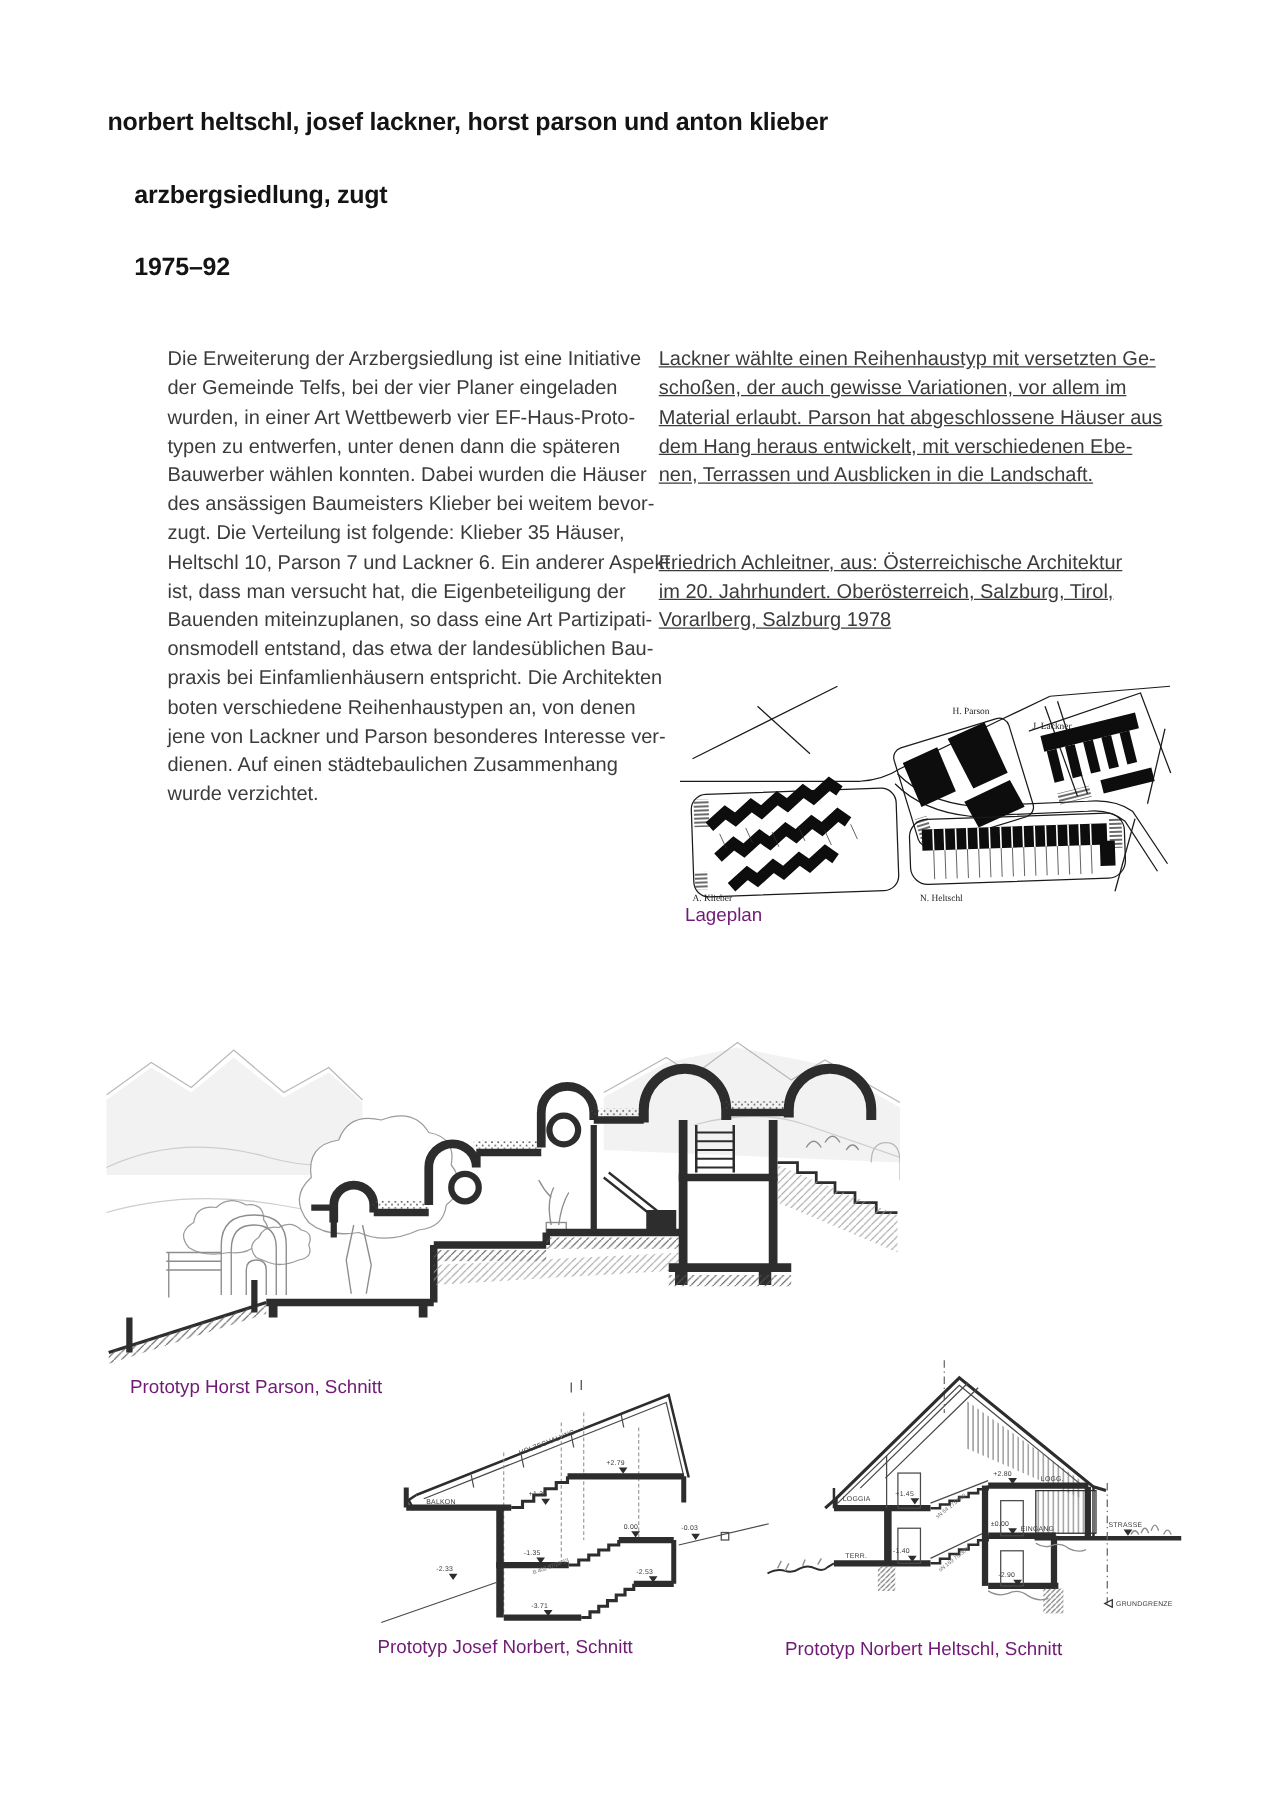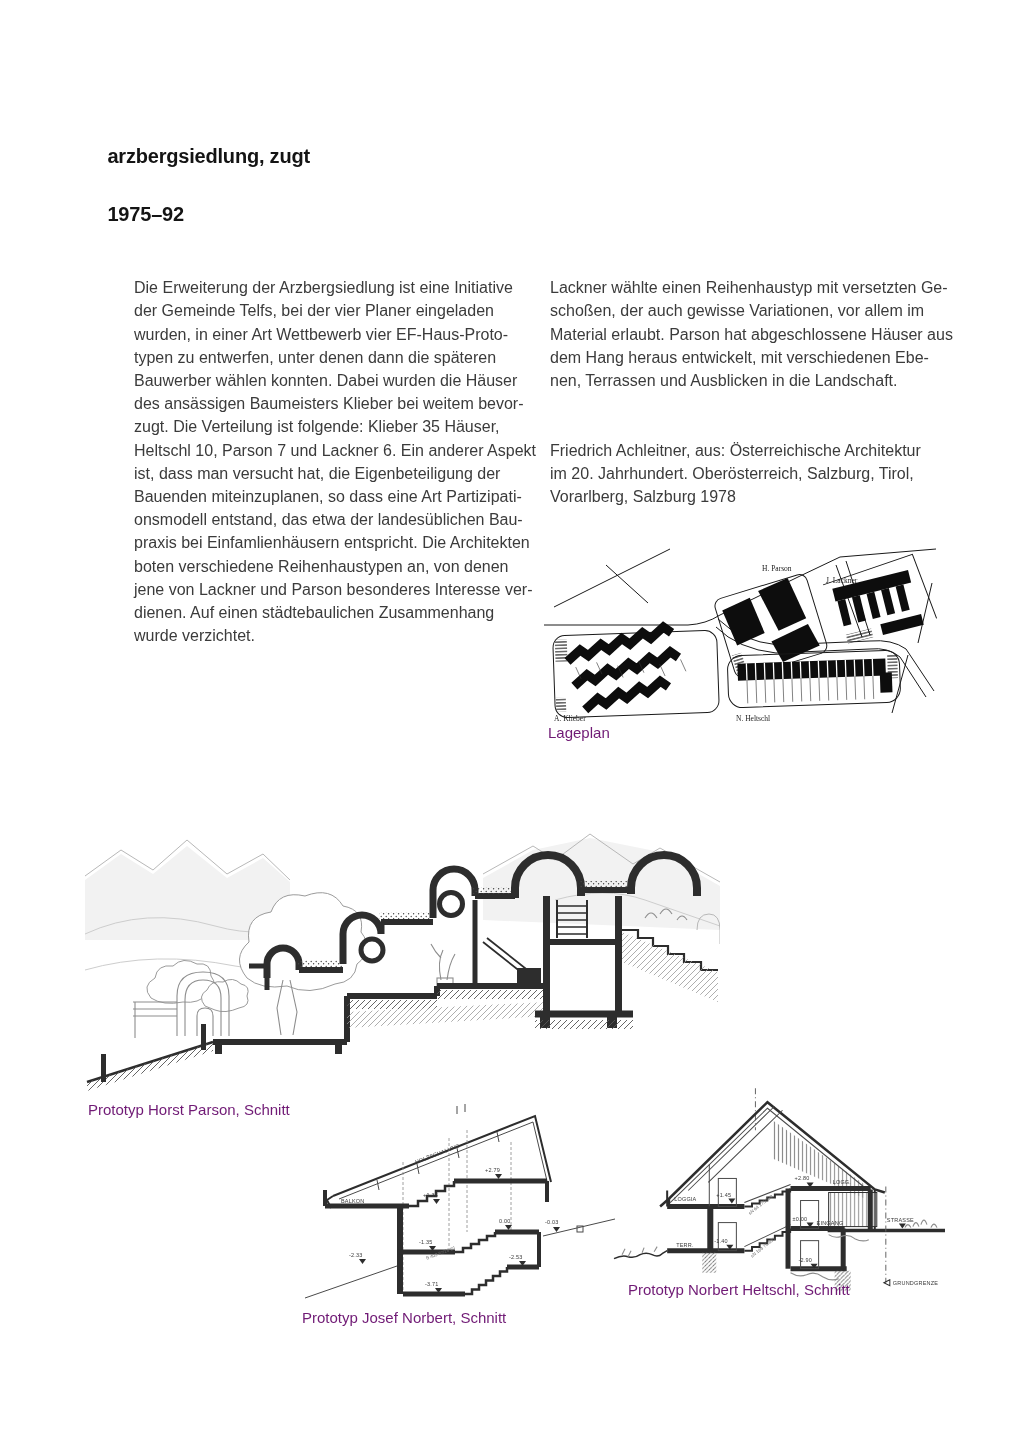--- a/index.html
+++ b/index.html
@@ -3,21 +3,21 @@
 <meta charset="utf-8">
 <style>
   html,body{margin:0;padding:0;background:#888;}
   .page{position:relative;width:1024px;height:1436px;background:#fff;overflow:hidden;
         font-family:"Liberation Sans",sans-serif;color:#3c3c3c;}
   .title{position:absolute;left:86px;top:84px;font-size:20px;font-weight:bold;
          line-height:29px;color:#141414;letter-spacing:-0.2px;white-space:pre;}
   .col{position:absolute;top:253px;font-size:16px;line-height:23.2px;
        white-space:pre-line;color:#3b3b3b;}
   .col-left{left:86px;width:445px;margin-left:48px;}
-  .col-right{left:550px;width:445px;}
+  .col-right{left:527px;width:445px;text-decoration:underline;}
   .col-right .para2{margin-top:23.2px;}
   .caption{position:absolute;font-size:15px;color:#701a75;white-space:pre;}
   svg{position:absolute;display:block;}
   .thin{fill:none;stroke:#1a1a1a;stroke-width:1;}
   .thinner{fill:none;stroke:#333;stroke-width:0.6;}
   .blk{fill:#0d0d0d;stroke:none;}
   .zig{fill:none;stroke:#0d0d0d;stroke-width:9;stroke-linejoin:miter;}
   .splabel{font-family:"Liberation Serif",serif;font-size:7.5px;fill:#1a1a1a;}
   .mtn{fill:none;stroke:#b8b8b8;stroke-width:1;}
   .mtn2{fill:none;stroke:#cdcdcd;stroke-width:1;}
@@ -31,21 +31,21 @@
   .dashdot{fill:none;stroke:#666;stroke-width:1;stroke-dasharray:6 3 1 3;}
   .ann{font-size:5.5px;fill:#3a3a3a;letter-spacing:0.2px;}
   .anng{font-size:4.5px;fill:#6a6a6a;}
   .wline{stroke:#fff;stroke-width:1.3;fill:none;}
 </style>
 </head>
 <body>
 
 <div class="page">
 
-  <div class="title"><br>
+  <div class="title"><span>norbert heltschl, josef lackner, horst parson und anton klieber</span><br>
     <span>arzbergsiedlung, zugt</span><br>
     <span>1975–92</span></div>
 
   <div class="col col-left">
     <div>Die Erweiterung der Arzbergsiedlung ist eine Initiative
 der Gemeinde Telfs, bei der vier Planer eingeladen
 wurden, in einer Art Wettbewerb vier EF-Haus-Proto-
 typen zu entwerfen, unter denen dann die späteren
 Bauwerber wählen konnten. Dabei wurden die Häuser
 des ansässigen Baumeisters Klieber bei weitem bevor-
@@ -223,21 +223,21 @@
       <path class="dk" stroke-width="1.5" d="M472,76 H502 M472,83 H502 M472,90 H502 M472,97 H502 M472,104 H502"></path>
       <path class="dk" stroke-width="7" d="M450,184 H548"></path>
       <rect class="dkf" x="455" y="186" width="10" height="12"></rect>
       <rect class="dkf" x="522" y="186" width="10" height="12"></rect>
       <polygon points="450,190 548,190 548,199 450,199" fill="url(#pp-hatch)"></polygon>
 
       <path class="dk" stroke-width="2.2" d="M537,100 h16 v8 h15 v8 h15 v8 h16 v8 h17 v8 h17"></path>
       <polygon points="537,102 633,142 633,172 537,132" fill="url(#pp-hatchlight)"></polygon>
     </g>
   </svg>
-  <div class="caption" style="left:88px;top:1101px">Prototyp Horst Parson, Schnitt</div>
+  <div class="caption" style="left:104px;top:1101px">Prototyp Horst Parson, Schnitt</div>
 
   <svg style="left:296px;top:1102px" width="324" height="200" viewBox="0 0 322 200">
     <defs>
       <path id="lp-tri" d="M0,0 L7,0 L3.5,5 Z" fill="#2d2d2d"></path>
     </defs>
     <g>
       <path class="dk" stroke-width="2" d="M36,94 L238,14 L254,80"></path>
       <path class="th" d="M42,97 L236,20 L250,79"></path>
       <path class="th" stroke-width="0.7" d="M80,78 L82,88 M120,62 L122,72 M160,46 L162,56 M200,30 L202,40"></path>
       <path class="dk" stroke-width="2" d="M36,94 l-6,4 l4,8"></path>
@@ -359,15 +359,15 @@
       <text class="ann" x="64" y="160">TERR.</text>
       <text class="ann" x="102" y="156">-1.40</text>
       <use href="#hp-tri" x="114" y="158"></use>
       <text class="ann" x="186" y="175">-2.90</text>
       <use href="#hp-tri" x="198" y="177"></use>
       <text class="ann" x="280" y="198">GRUNDGRENZE</text>
       <text class="anng" x="134" y="122" transform="rotate(-38 145 120)">sN 64 175/300</text>
       <text class="anng" x="136" y="164" transform="rotate(-38 148 162)">sN 169 75/300</text>
     </g>
   </svg>
-  <div class="caption" style="left:628px;top:1281px">Prototyp Norbert Heltschl, Schnitt</div>
+  <div class="caption" style="left:628px;top:1311px">Prototyp Norbert Heltschl, Schnitt</div>
 
 </div>
 
 </body></html>

